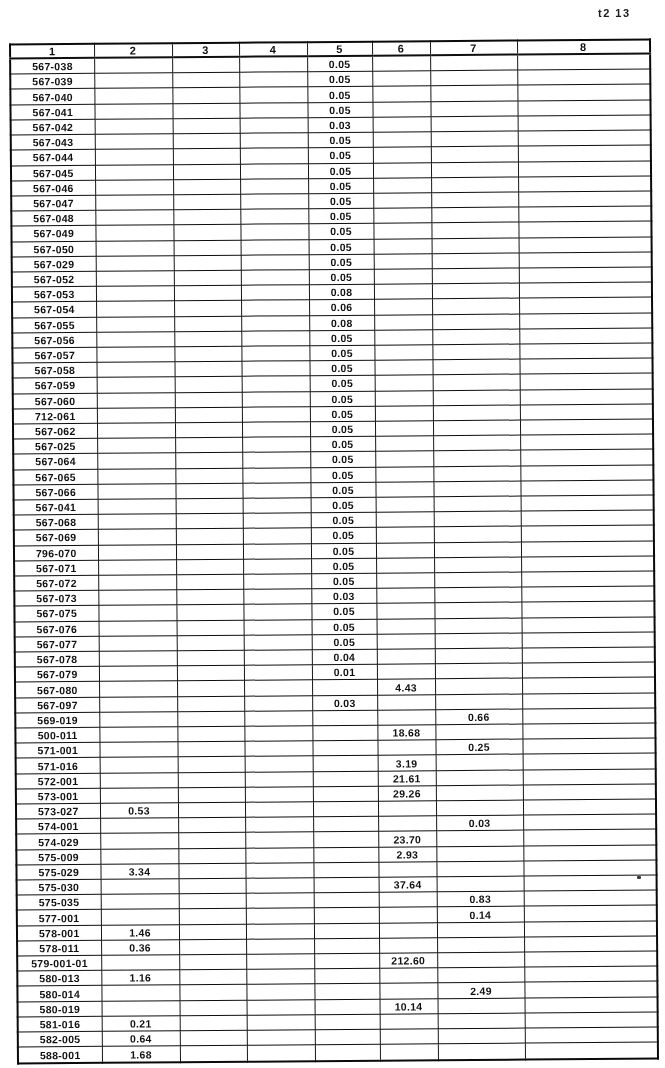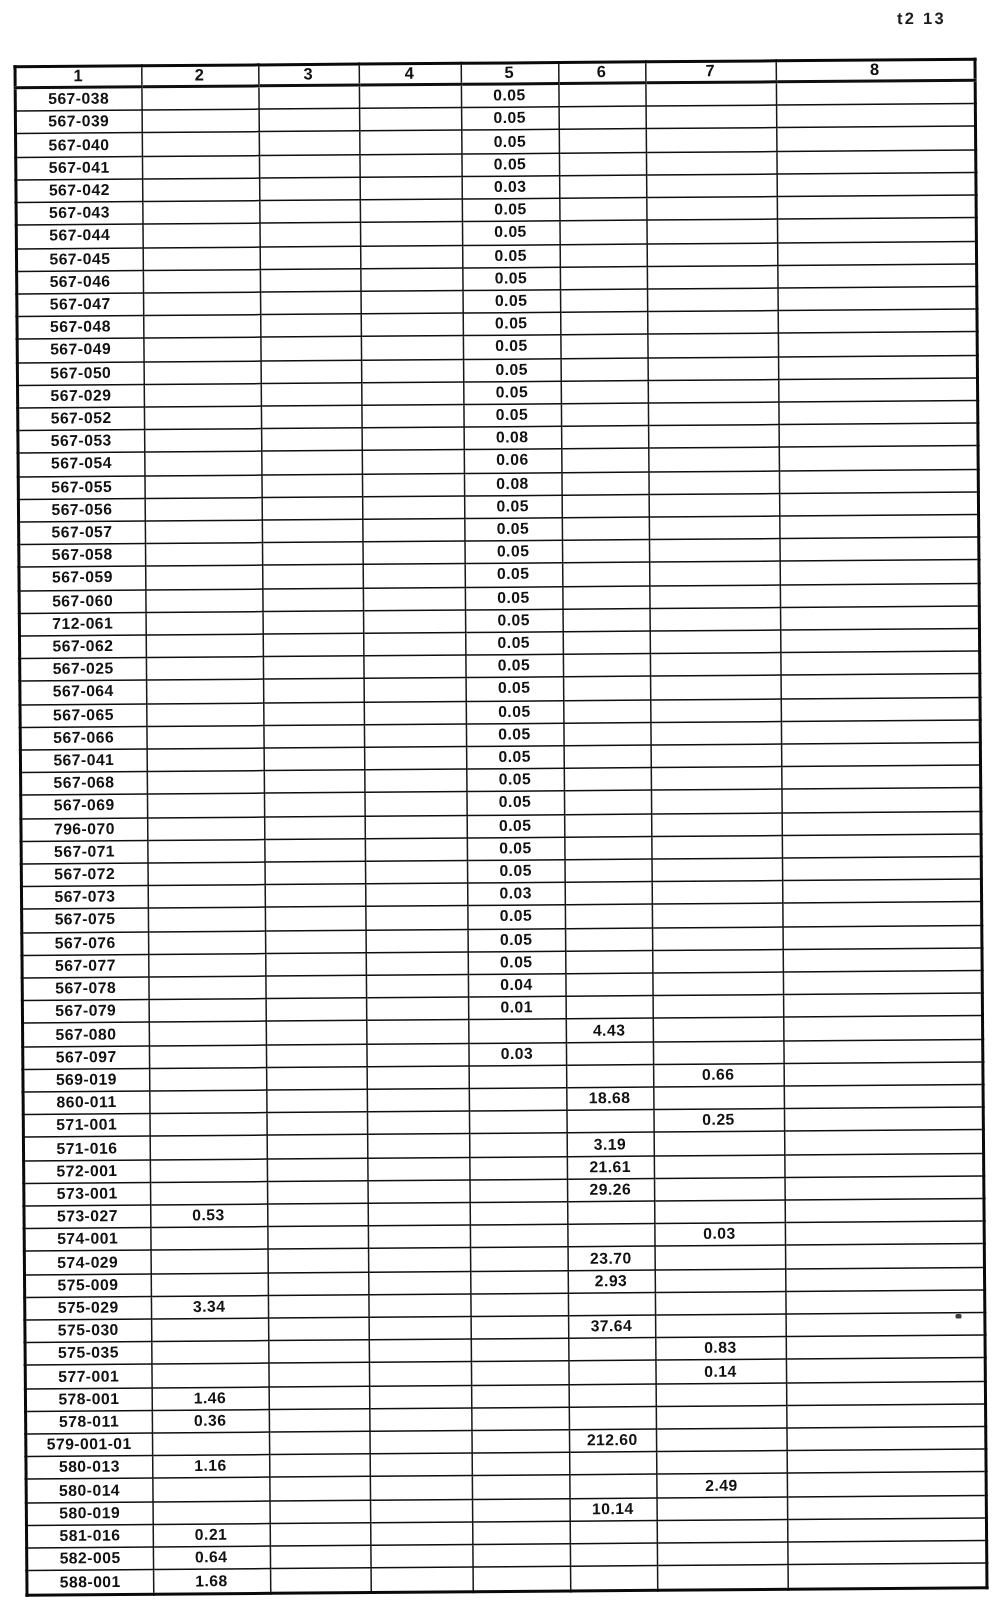--- a/index.html
+++ b/index.html
@@ -540,21 +540,21 @@
           <td>569-019</td>
           <td></td>
           <td></td>
           <td></td>
           <td></td>
           <td></td>
           <td>0.66</td>
           <td></td>
         </tr>
         <tr>
-          <td>860-011</td>
+          <td>500-011</td>
           <td></td>
           <td></td>
           <td></td>
           <td></td>
           <td>18.68</td>
           <td></td>
           <td></td>
         </tr>
         <tr>
           <td>571-001</td>

